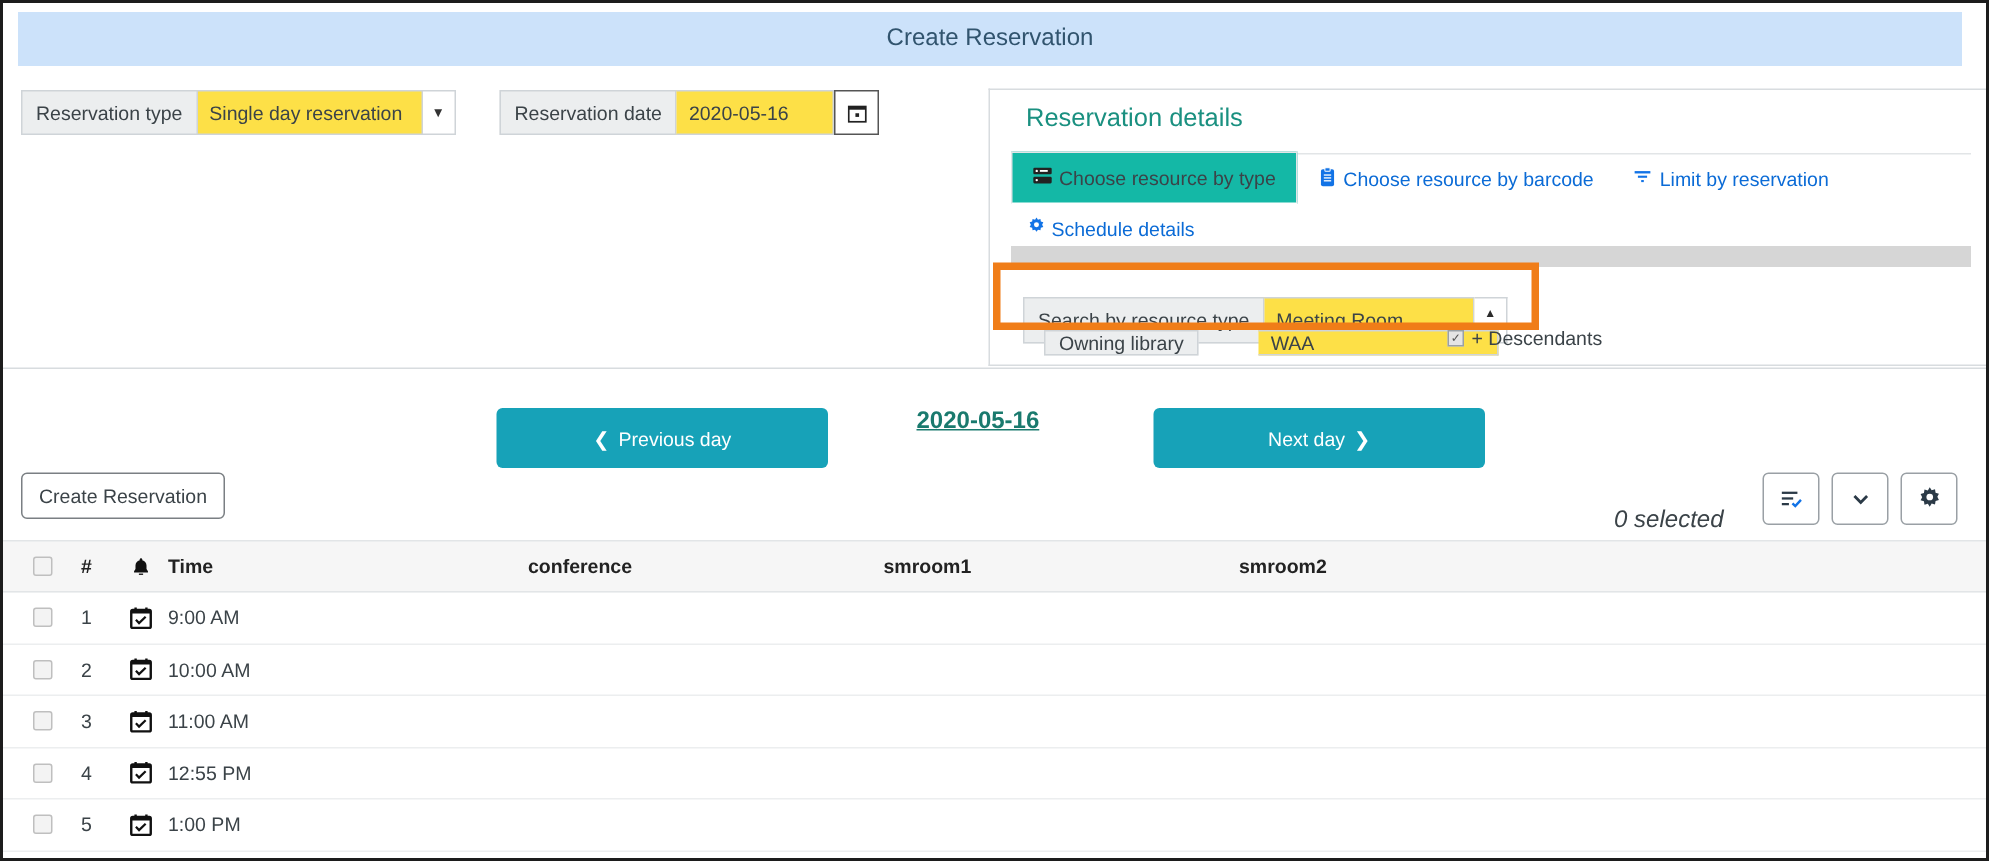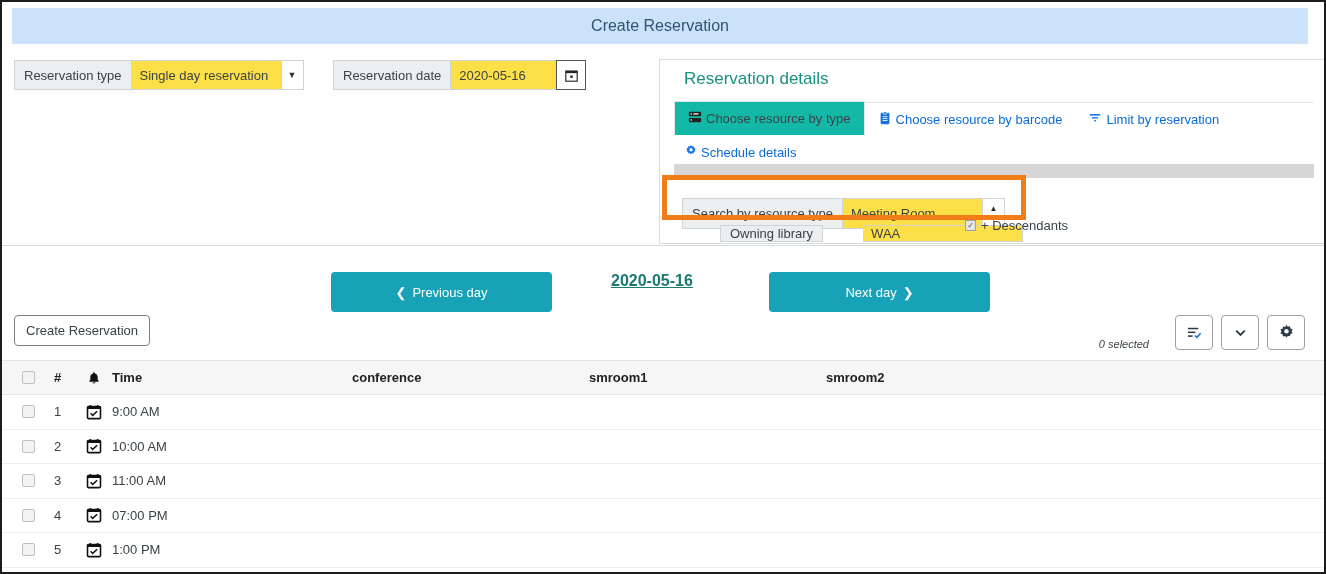--- a/index.html
+++ b/index.html
@@ -88,21 +88,21 @@
     position: absolute; left: 14px; top: 104px;
     width: 640px; height: 14px; background: #d6d6d6;
   }
   .search-row { position: absolute; left: 22px; top: 118px; display: flex; height: 31px; margin-top: 20px; }
   .spinner-box {
     background:#fff; border:1px solid #cfd4d8; border-left:none;
     width: 22px; display:flex; flex-direction:column;
     align-items:center; justify-content:center; gap:3px;
     color:#2b2b2b; font-size:8px; line-height:7px;
   }
-  .lib-row { position: absolute; left: 718px; top: 212px; display: flex; height: 28px; align-items: flex-end; }
+  .lib-row { position: absolute; left: 694px; top: 212px; display: flex; height: 28px; align-items: center; }
   .descend {
     position: absolute; left: 963px; top: 216px;
     display: flex; align-items: center; gap: 5px;
     font-size: 13px; color: #3b4348;
   }
 
   .orange-box {
     position: absolute; left: 660px; top: 173px;
     width: 364px; height: 45px;
     border: 5px solid #f07d18;
@@ -126,21 +126,21 @@
 
   
   .create-btn {
     position: absolute; left: 12px; top: 313px;
     height: 31px; padding: 0 11px;
     background: #fff; border: 1px solid #7a7f83; border-radius: 4px;
     font-size: 13px; color: #3b4348; font-family: "Liberation Sans", sans-serif;
   }
   .selected-label {
     position: absolute; right: 175px; top: 336px;
-    font-size: 11px; font-style: italic; color: #3b4348; text-align: right;
+    font-size: 16px; font-style: italic; color: #3b4348; text-align: right;
   }
   .iconbtn {
     position: absolute; top: 313px; width: 38px; height: 35px;
     background: #fff; border: 1px solid #9aa0a5; border-radius: 4px;
     display: flex; align-items: center; justify-content: center;
   }
 
   
   .tbl { position: absolute; left: 0; top: 358px; width: 1326px; }
   .thead {
@@ -393,21 +393,21 @@
           <div class="c-num">4</div>
           <div class="c-ico">
             <svg width="16" height="16" viewBox="0 0 16 16">
               <rect x="1.5" y="2.6" width="13" height="12" rx="1" fill="#fff" stroke="#111" stroke-width="1.6"></rect>
               <rect x="1.5" y="2.6" width="13" height="2.4" fill="#111"></rect>
               <rect x="3.6" y="1" width="1.6" height="2.4" fill="#111"></rect>
               <rect x="10.8" y="1" width="1.6" height="2.4" fill="#111"></rect>
               <path d="M4.6 9.2l2.1 2.2 4.4-4.2" fill="none" stroke="#111" stroke-width="1.5"></path>
             </svg>
           </div>
-          <div class="c-time">07:00 PM</div>
+          <div class="c-time">12:55 PM</div>
           <div class="c-res"></div>
           <div class="c-res"></div>
           <div class="c-res"></div>
           <div class="c-res"></div>
         </div>
         <div class="trow">
           <div class="c-chk">
             <span class="chk"></span>
           </div>
           <div class="c-num">5</div>

